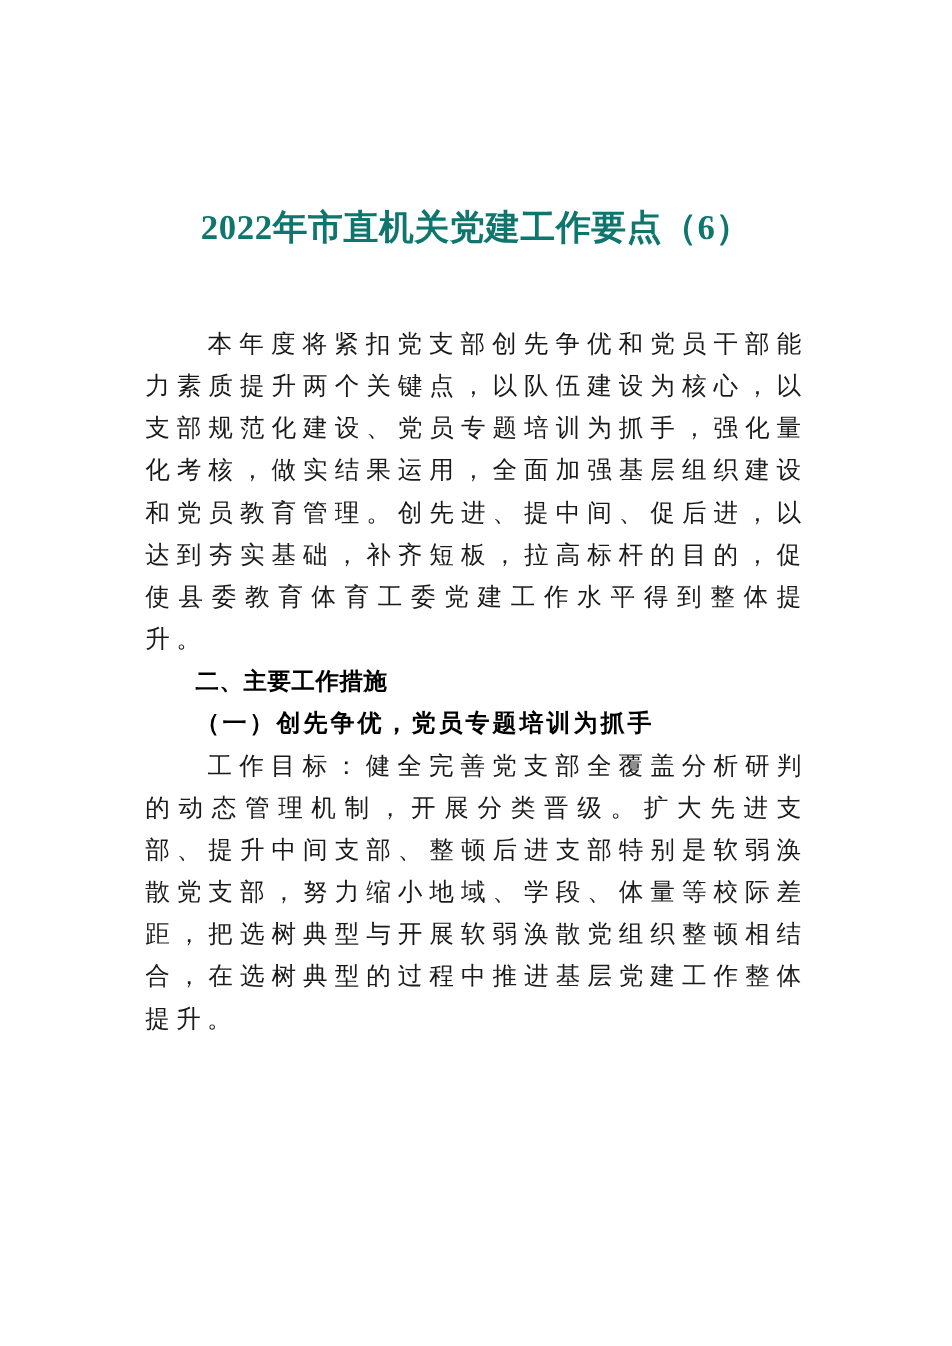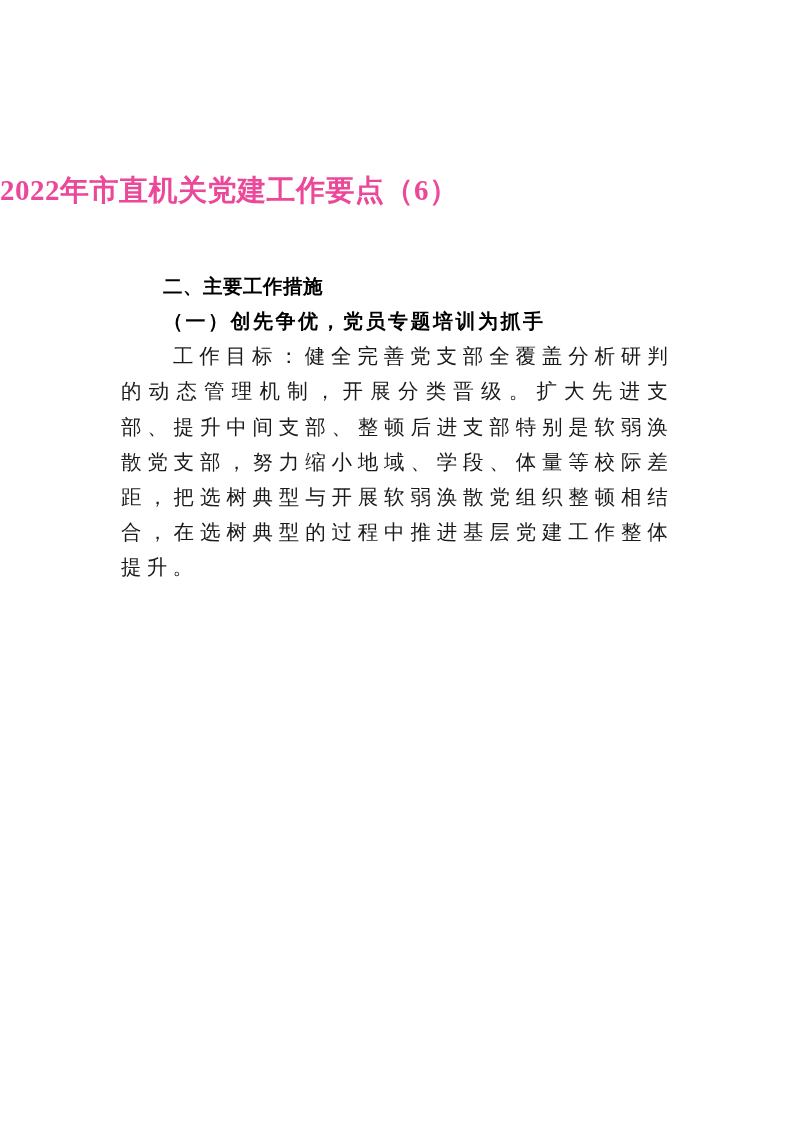--- a/index.html
+++ b/index.html
@@ -20,26 +20,27 @@
     left: 0; top: 0;
     width: 793px;
     height: 1122px;
     background: #ffffff;
   }
   .title {
     position: absolute;
     left: 0;
     top: 170px;
     width: 793px;
+    text-align: center;
     font-family: "Liberation Serif", "DejaVu Serif", serif;
     font-weight: bold;
     font-size: 29px;
     line-height: 40px;
     letter-spacing: 0.5px;
-    color: #ec4899;
+    color: #0f766e;
     margin: 0;
   }
   .body-text {
     position: absolute;
     left: 121px;
     top: 269px;
     width: 552px;
   }
   .para {
     margin: 0;
@@ -85,20 +86,21 @@
 <body>
 
 <div class="page">
 
   <h1 class="title">2022年市直机关党建工作要点（6）</h1>
 
   <div class="body-text">
 
 
 
+    <p class="para">本年度将紧扣党支部创先争优和党员干部能力素质提升两个关键点，以队伍建设为核心，以支部规范化建设、党员专题培训为抓手，强化量化考核，做实结果运用，全面加强基层组织建设和党员教育管理。创先进、提中间、促后进，以达到夯实基础，补齐短板，拉高标杆的目的，促使县委教育体育工委党建工作水平得到整体提升。</p>
 
     <h2 class="h1">二、主要工作措施</h2>
 
     <h3 class="h2">（一）创先争优，党员专题培训为抓手</h3>
 
     <p class="para">工作目标：健全完善党支部全覆盖分析研判的动态管理机制，开展分类晋级。扩大先进支部、提升中间支部、整顿后进支部特别是软弱涣散党支部，努力缩小地域、学段、体量等校际差距，把选树典型与开展软弱涣散党组织整顿相结合，在选树典型的过程中推进基层党建工作整体提升。</p>
 
   </div>
 </div>
 

